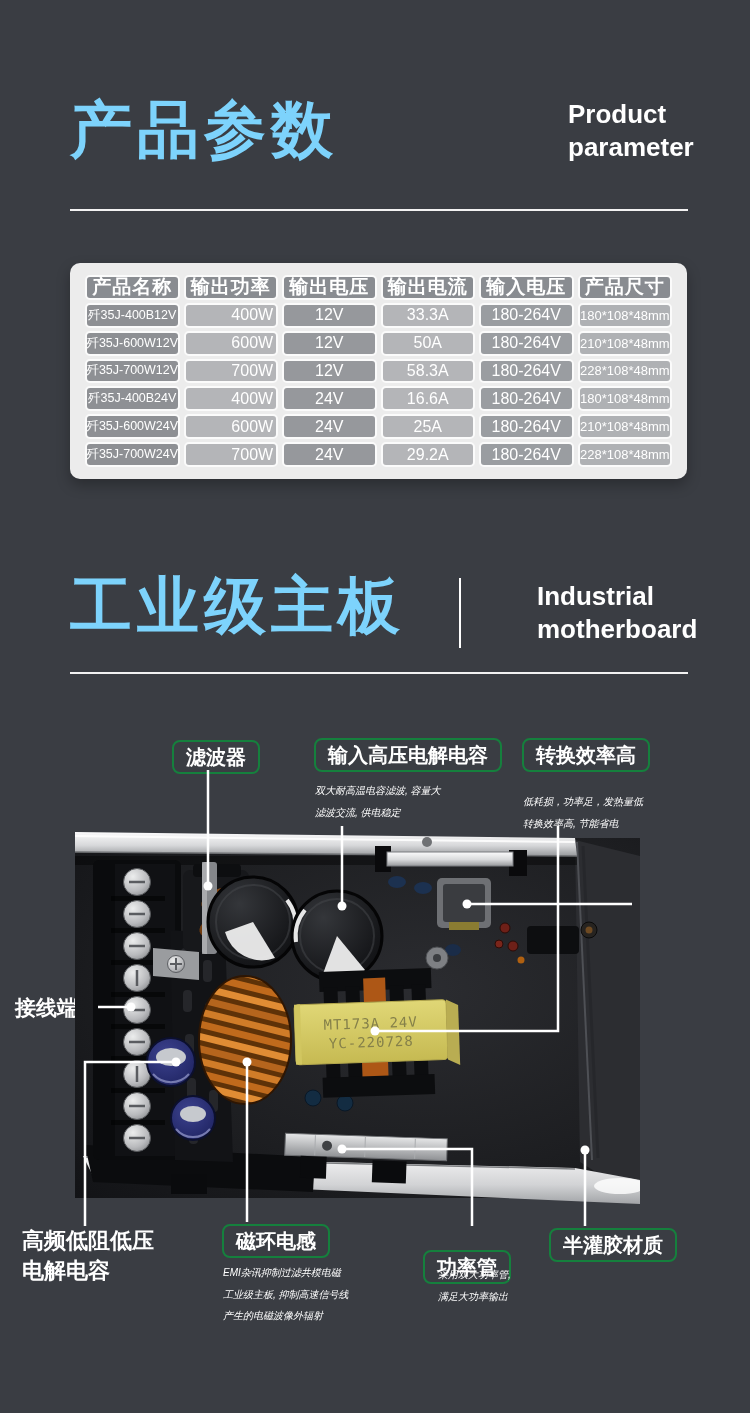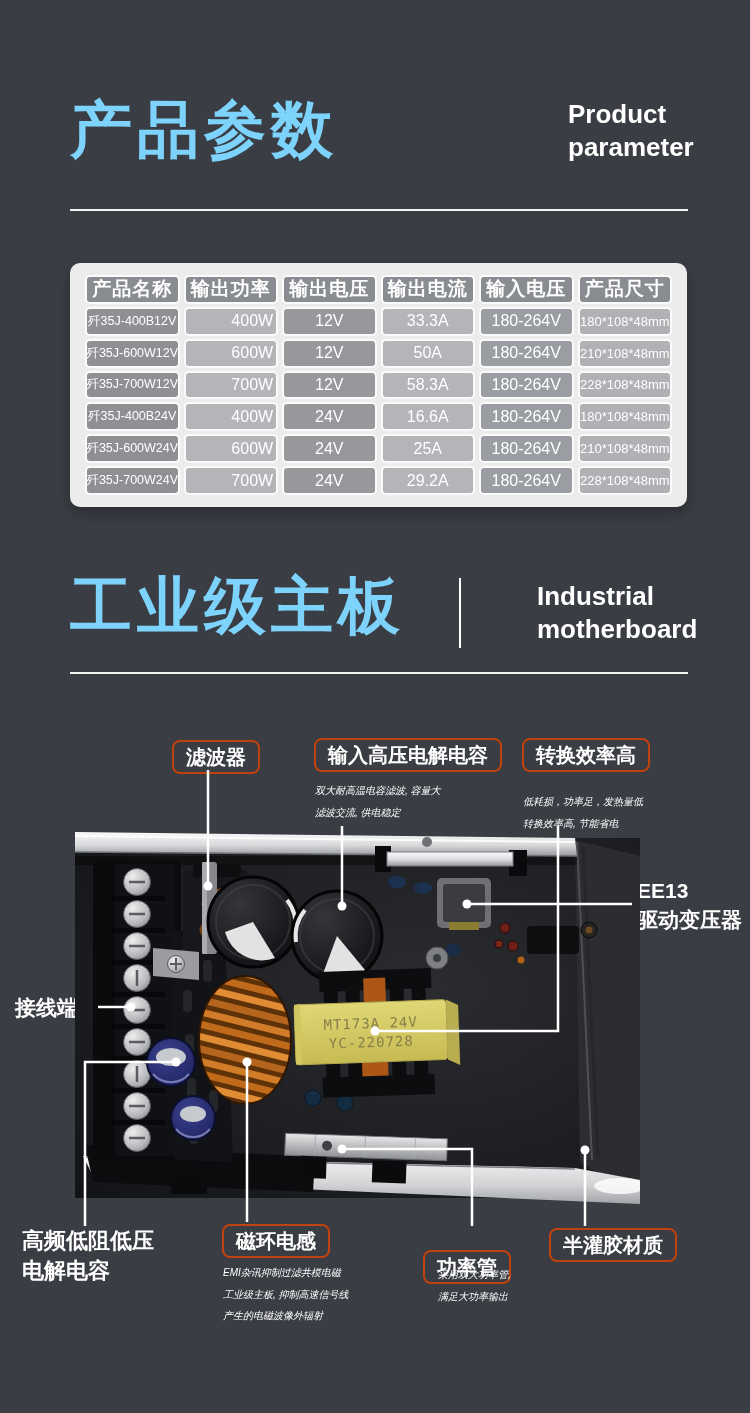--- a/index.html
+++ b/index.html
@@ -5,36 +5,36 @@
   html,body{margin:0;padding:0;background:#3a3d43;}
   .page{position:relative;width:750px;height:1413px;background:#3a3d43;overflow:hidden;
         font-family:"Liberation Sans",sans-serif;color:#fff;}
   .abs{position:absolute;}
   .sec-title{font-size:62px;font-weight:800;letter-spacing:5px;color:#7dd3fc;line-height:68px;}
   .sec-sub{font-size:26px;font-weight:700;line-height:33px;color:#fff;}
   .hr{position:absolute;height:2px;background:#f2f2f2;}
   .vdiv{position:absolute;width:2px;background:#fff;}
 
   
-  .spec-panel{position:absolute;left:70px;top:263px;width:617px;height:244px;background:#ececec;
+  .spec-panel{position:absolute;left:70px;top:263px;width:617px;height:216px;background:#ececec;
       border-radius:10px;box-shadow:0 6px 14px rgba(0,0,0,.28);box-sizing:border-box;
       padding:12px 15px;display:grid;grid-template-columns:repeat(6,1fr);
       grid-template-rows:repeat(7,1fr);gap:3px 4px;}
   .cell{border:2px solid #fbfbfb;border-radius:5px;color:#fff;display:flex;align-items:center;
       justify-content:center;font-size:16px;box-sizing:border-box;white-space:nowrap;overflow:hidden;}
   .cell.hd{background:#898c91;font-size:19px;font-weight:700;letter-spacing:1px;}
   .r-c1{background:#8e9094;font-size:12.5px;}
   .r-c2{background:#b4b5b8;padding-left:43px;}
   .r-c3{background:#96989c;}
   .r-c4{background:#b4b5b8;}
   .r-c5{background:#9a9da1;}
   .r-c6{background:#afb1b4;font-size:13px;}
 
   
-  .tagbox{position:absolute;border:2px solid #c2410c;border-radius:8px;color:#fff;font-weight:700;
+  .tagbox{position:absolute;border:2px solid #15803d;border-radius:8px;color:#fff;font-weight:700;
       font-size:20px;line-height:24px;padding:3px 12px;white-space:nowrap;}
   .taglabel{position:absolute;color:#fff;font-weight:700;font-size:21px;line-height:29px;white-space:nowrap;}
   .tagdesc{position:absolute;color:#ffffff;font-size:10px;line-height:21.5px;white-space:nowrap;font-style:italic;}
   .lines{position:absolute;left:0;top:0;pointer-events:none;}
 </style>
 </head>
 <body>
 
 <div class="page">
 
@@ -110,24 +110,20 @@
 
   <div class="tagdesc" style="left:315px;top:780px;">
     <div>双大耐高温电容滤波, 容量大</div>
     <div>滤波交流, 供电稳定</div>
   </div>
   <div class="tagdesc" style="left:523px;top:780px;margin-top:11px;">
     <div>低耗损，功率足，发热量低</div>
     <div>转换效率高, 节能省电</div>
   </div>
 
-  <div class="taglabel" style="left:637px;top:876px;">
-    <div>EE13</div>
-    <div>驱动变压器</div>
-  </div>
   <div class="taglabel" style="left:15px;top:993px;">接线端子</div>
 
   <svg class="abs" style="left:75px;top:830px;" width="565" height="375" viewBox="0 0 565 375">
     <defs>
       <linearGradient id="gAl" x1="0" y1="0" x2="0" y2="1">
         <stop offset="0" stop-color="#fbfbfc"></stop>
           <stop offset="0.55" stop-color="#d8d9db"></stop>
           <stop offset="1" stop-color="#97999c"></stop>
       </linearGradient>
       <linearGradient id="gAlB" x1="0" y1="0" x2="0" y2="1">

